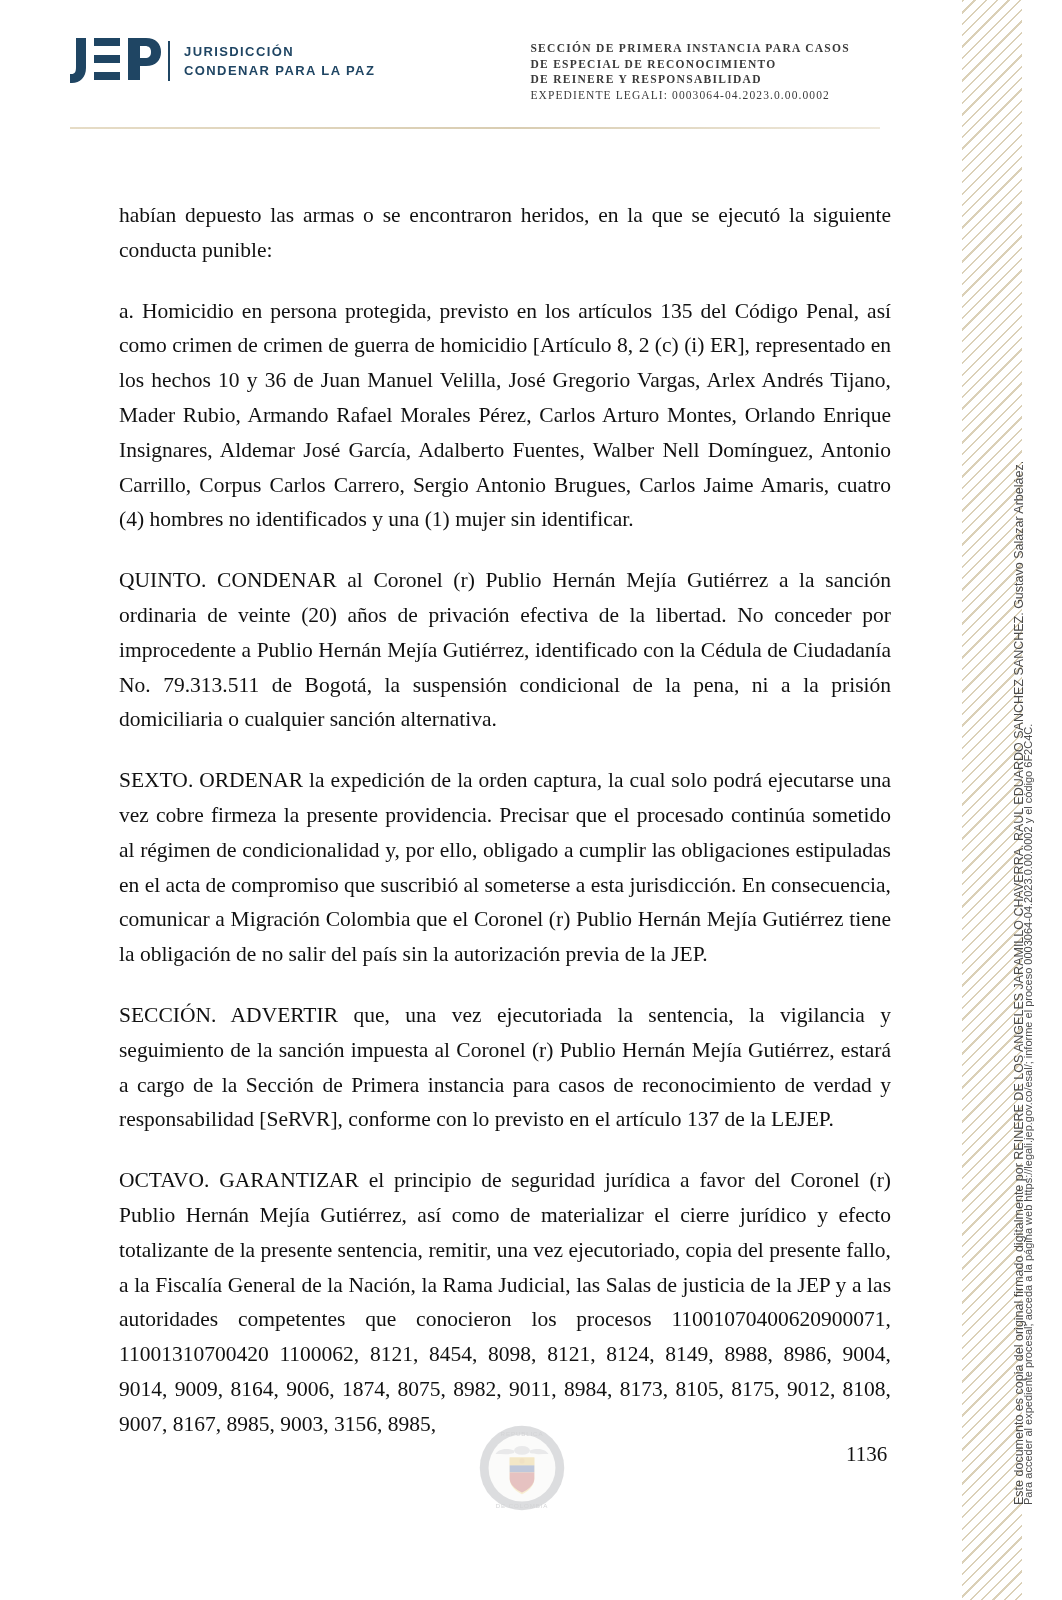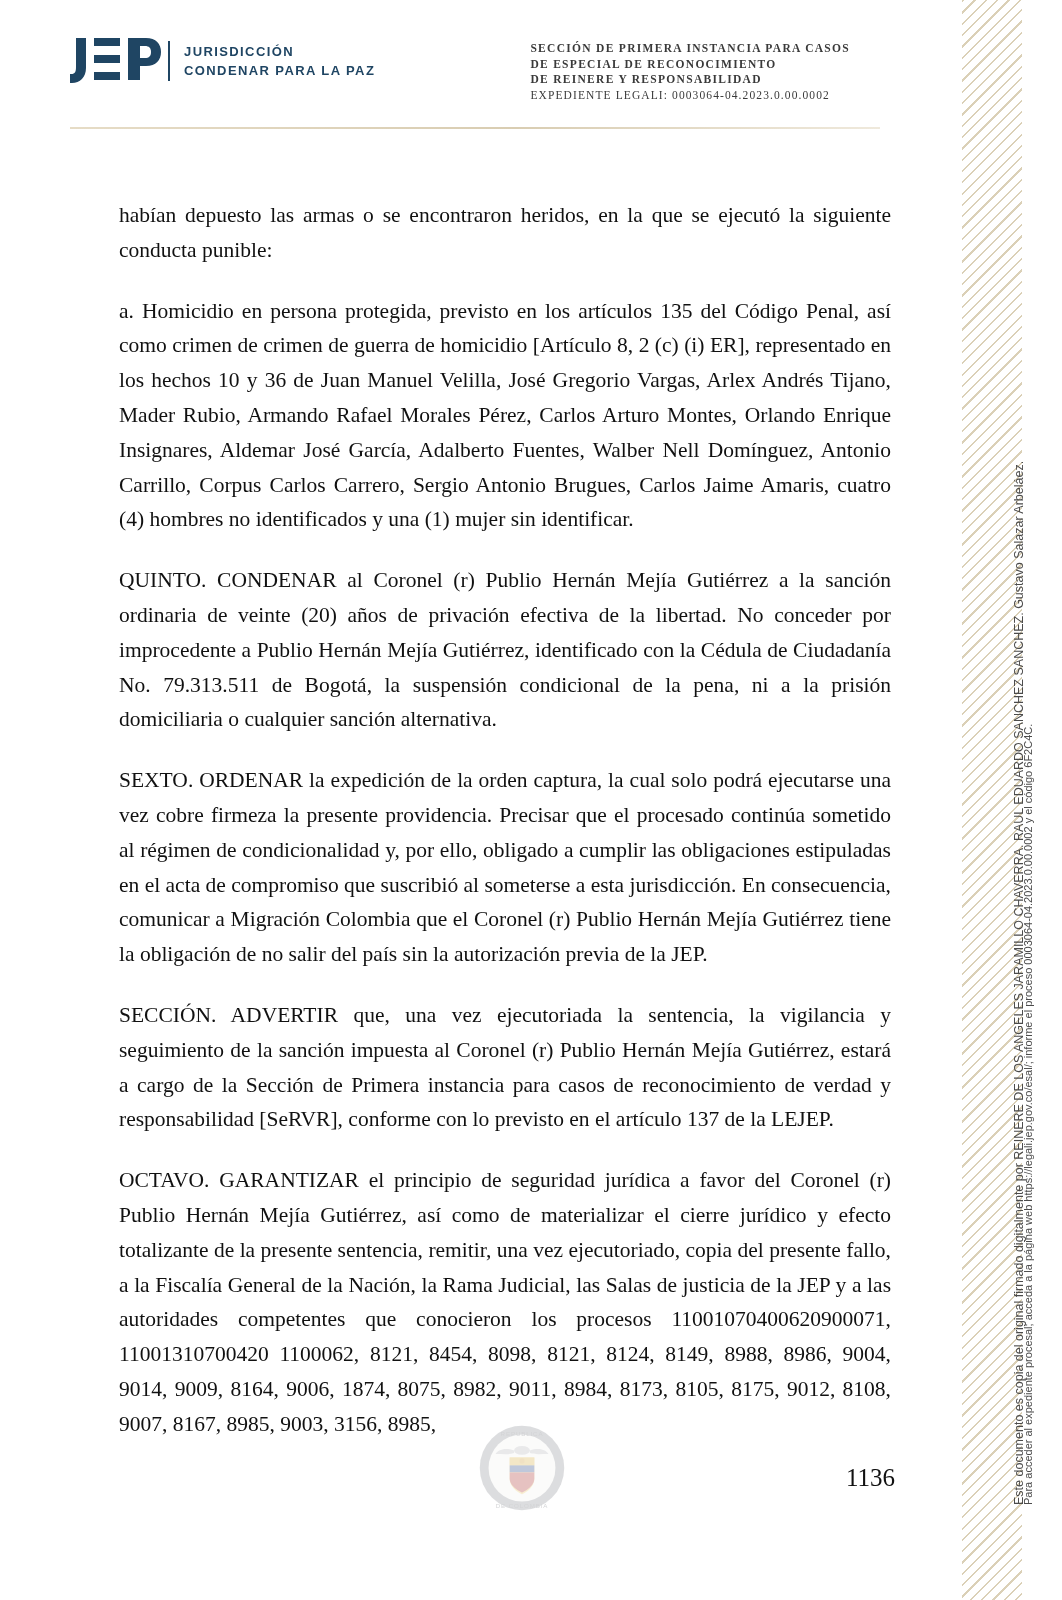--- a/index.html
+++ b/index.html
@@ -56,21 +56,21 @@
     transform:rotate(-90deg);
     white-space:nowrap;
     font-family:"Liberation Sans", sans-serif;
     color:#4b4b4b;
   }
   .vtext.l1 { left:1012px; top:1505px; font-size:12.5px; letter-spacing:0px; }
   .vtext.l2 { left:1022px; top:1505px; font-size:11px; letter-spacing:0px; }
 
   
   .seal { position:absolute; left:478px; top:1424px; width:88px; height:88px; opacity:0.30; }
-  .pageno { position:absolute; left:846px; top:1442px; font-size:25px; color:#111;margin-top:22px; }
+  .pageno { position:absolute; left:846px; top:1442px; font-size:21px; color:#111; }
 </style>
 </head>
 <body>
 
 <div class="page">
 
   <div class="header">
 
     <div class="logo">
       <span>

